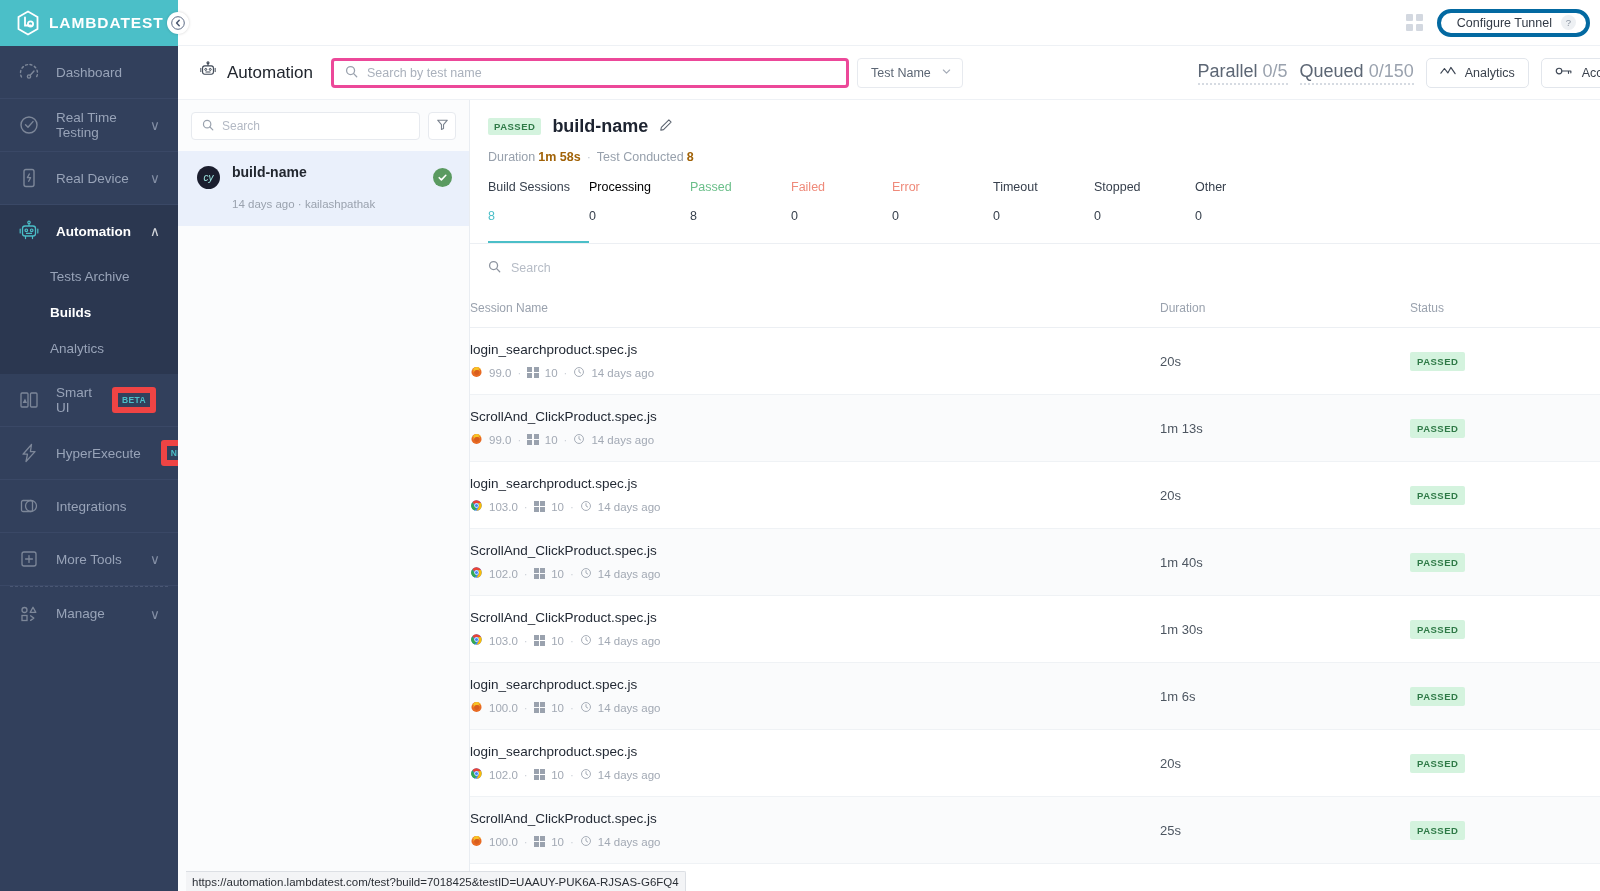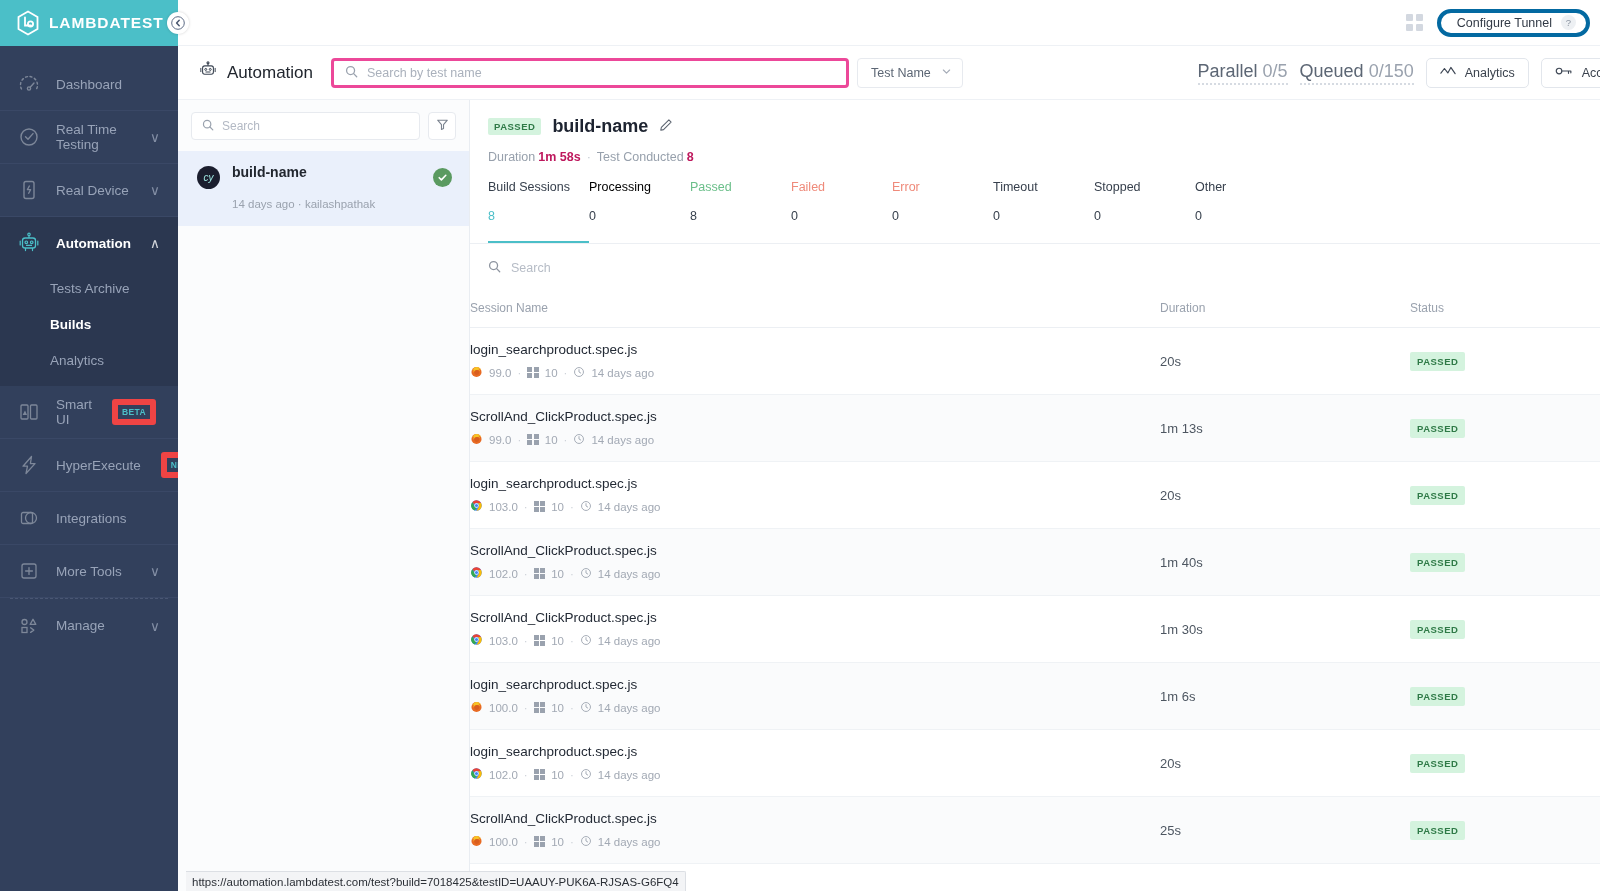--- a/index.html
+++ b/index.html
@@ -13,21 +13,21 @@
   
   .sidebar { width: 178px; height: 891px; background: #32405c; flex: 0 0 178px; position: relative; }
   .brand { height: 46px; background: #4bbfc8; display: flex; align-items: center; padding-left: 16px; gap: 9px; position: relative; }
   .brand-logo { width: 24px; height: 26px; flex: 0 0 24px; }
   .brand-name { color: #fff; font-size: 15.5px; font-weight: bold; letter-spacing: 0.9px; }
   .collapse-btn {
     position: absolute; right: -11px; top: 12px; width: 22px; height: 22px; border-radius: 50%;
     background: #fff; display: flex; align-items: center; justify-content: center;
     box-shadow: 0 0 3px rgba(0,0,0,0.18); z-index: 20; cursor: pointer;
   }
-  .nav { padding-top: 12px; }
+  .nav { padding-top: 0; }
   .nav-item {
     height: 53px; display: flex; align-items: center; padding-left: 16px; gap: 14px;
     color: #98a3b8; font-size: 13.5px; cursor: pointer;
     border-bottom: 1px solid #3a4866; position: relative;
   }
   .nav-item .ico { width: 26px; height: 26px; flex: 0 0 26px; display: flex; align-items: center; justify-content: center; }
   .nav-item .lbl { flex: 1; }
   .nav-item .chev { margin-right: 18px; opacity: .8; }
   .nav-item.active { background: #2b3750; color: #ffffff; border-bottom: 1px solid #2b3750; }
   .nav-item.active .lbl { color: #fff; font-weight: bold; }
@@ -92,21 +92,21 @@
   .build-meta { font-size: 11.5px; color: #9aa2ae; margin-top: 18px; }
   .build-check { position: absolute; right: 17px; top: 17px; width: 19px; height: 19px; border-radius: 50%; background: #5a9a60; display: flex; align-items: center; justify-content: center; }
 
   
   .detail { flex: 1; background: #fff; display: flex; flex-direction: column; min-width: 0; }
   .detail-head { padding: 16px 0 0 18px; }
   .title-row { display: flex; align-items: center; gap: 11px; }
   .passed-tag { background: #d4f3de; color: #2f7a47; font-size: 9.5px; font-weight: bold; letter-spacing: .5px; padding: 3px 6px; border-radius: 2px; }
   .build-title { font-size: 18px; font-weight: bold; color: #1d2330; }
   .sub-meta { margin-top: 13px; font-size: 12.5px; color: #97a0ac; }
-  .sub-meta b { color: #be185d; font-weight: bold; margin-left: 3px; }
+  .sub-meta b { color: #a16207; font-weight: bold; margin-left: 3px; }
   .sub-meta .sep { margin: 0 6px; color: #c3c9d2; }
 
   .tabs { display: flex; padding: 0 0 0 18px; margin-top: 16px; border-bottom: 1px solid #eceff3; }
   .tab { width: 101px; padding-bottom: 18px; cursor: pointer; }
   .tab .tlabel { font-size: 12.5px; color: #37404d; }
   .tab .tval { font-size: 12.5px; color: #37404d; margin-top: 15px; }
   .tab.sel { border-bottom: 2px solid #4bbfc8; }
   .tab.sel .tval { color: #4bbfc8; }
 
   .tblsearch { height: 47px; display: flex; align-items: center; gap: 10px; padding: 0 18px; }

